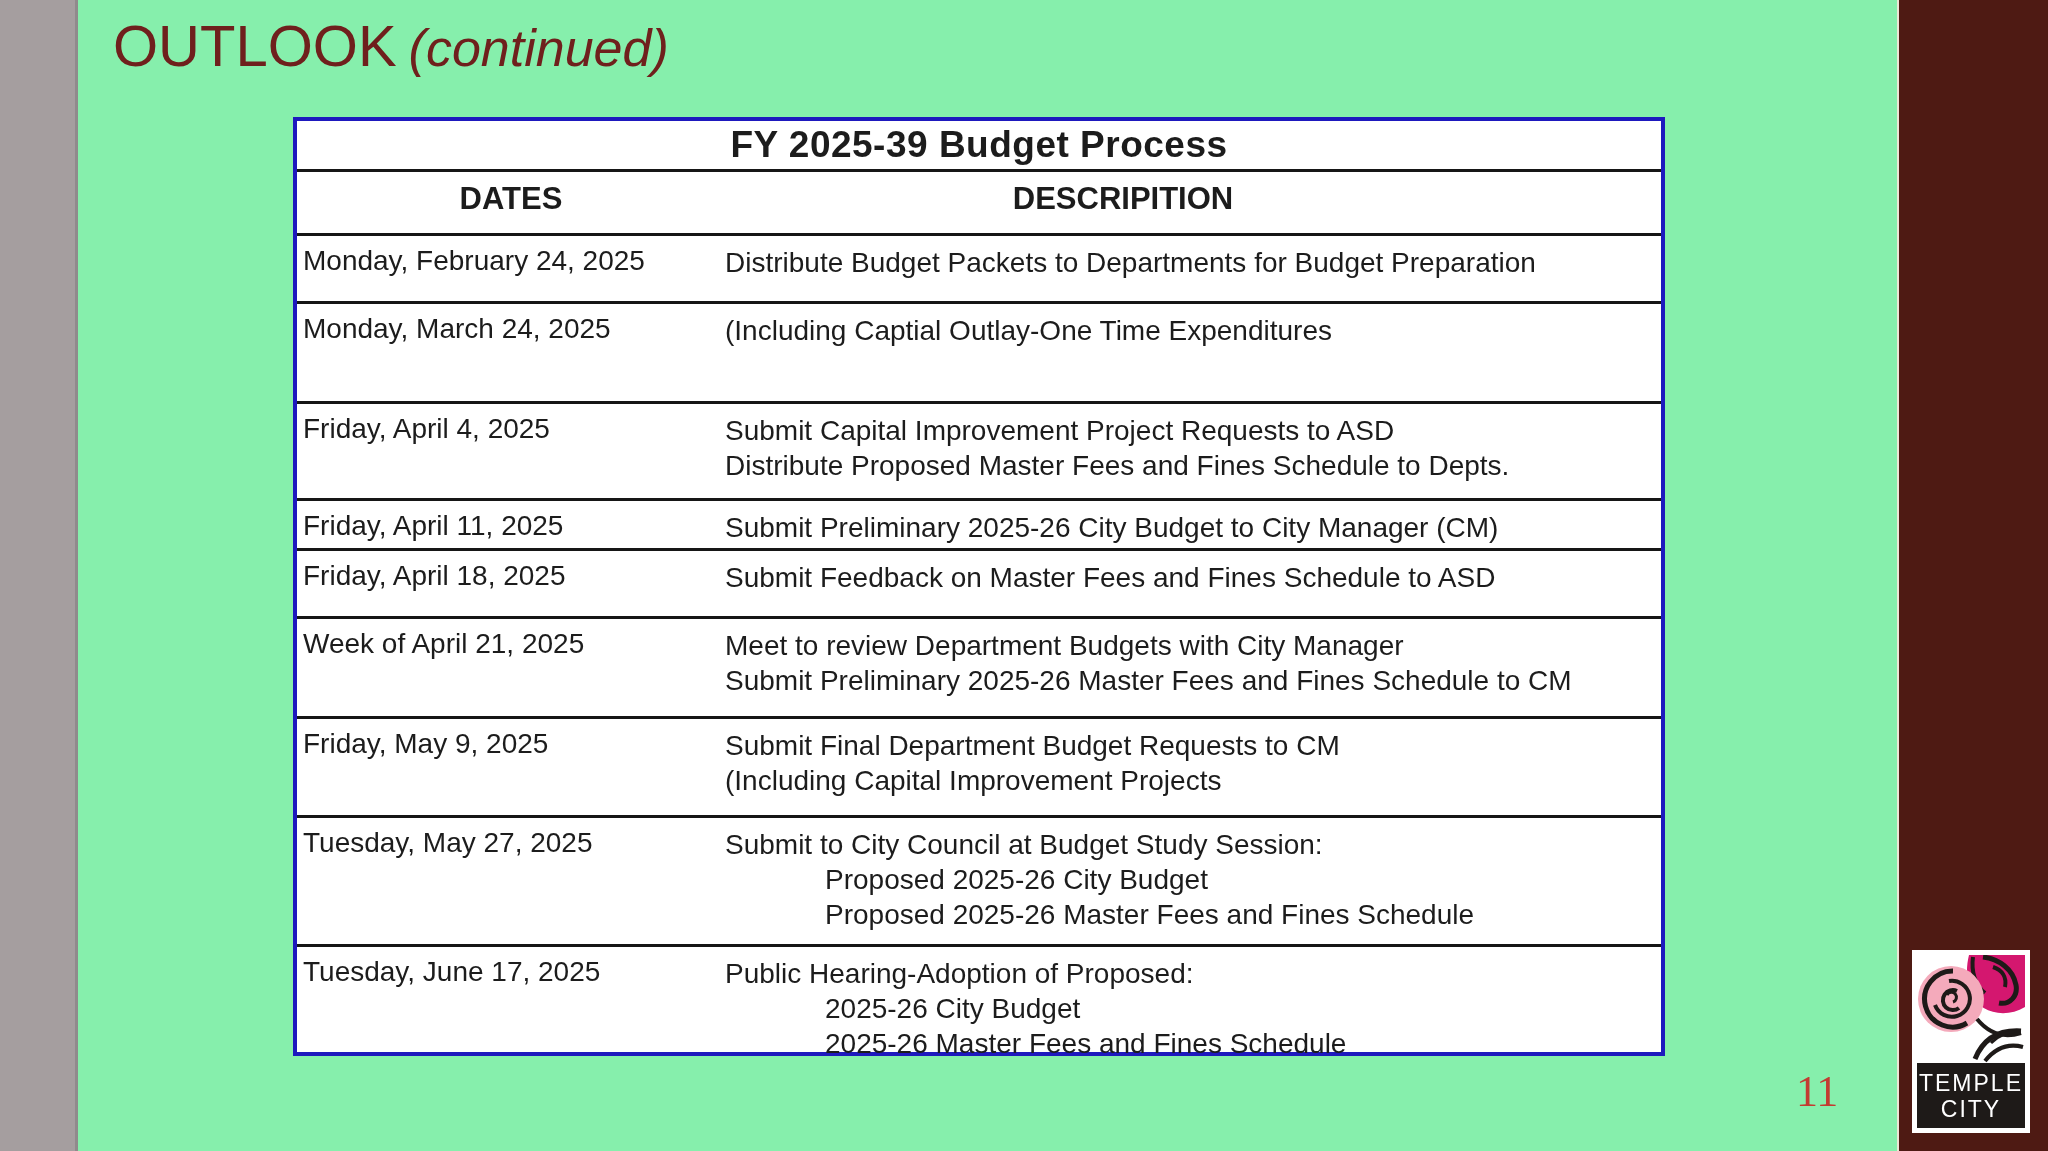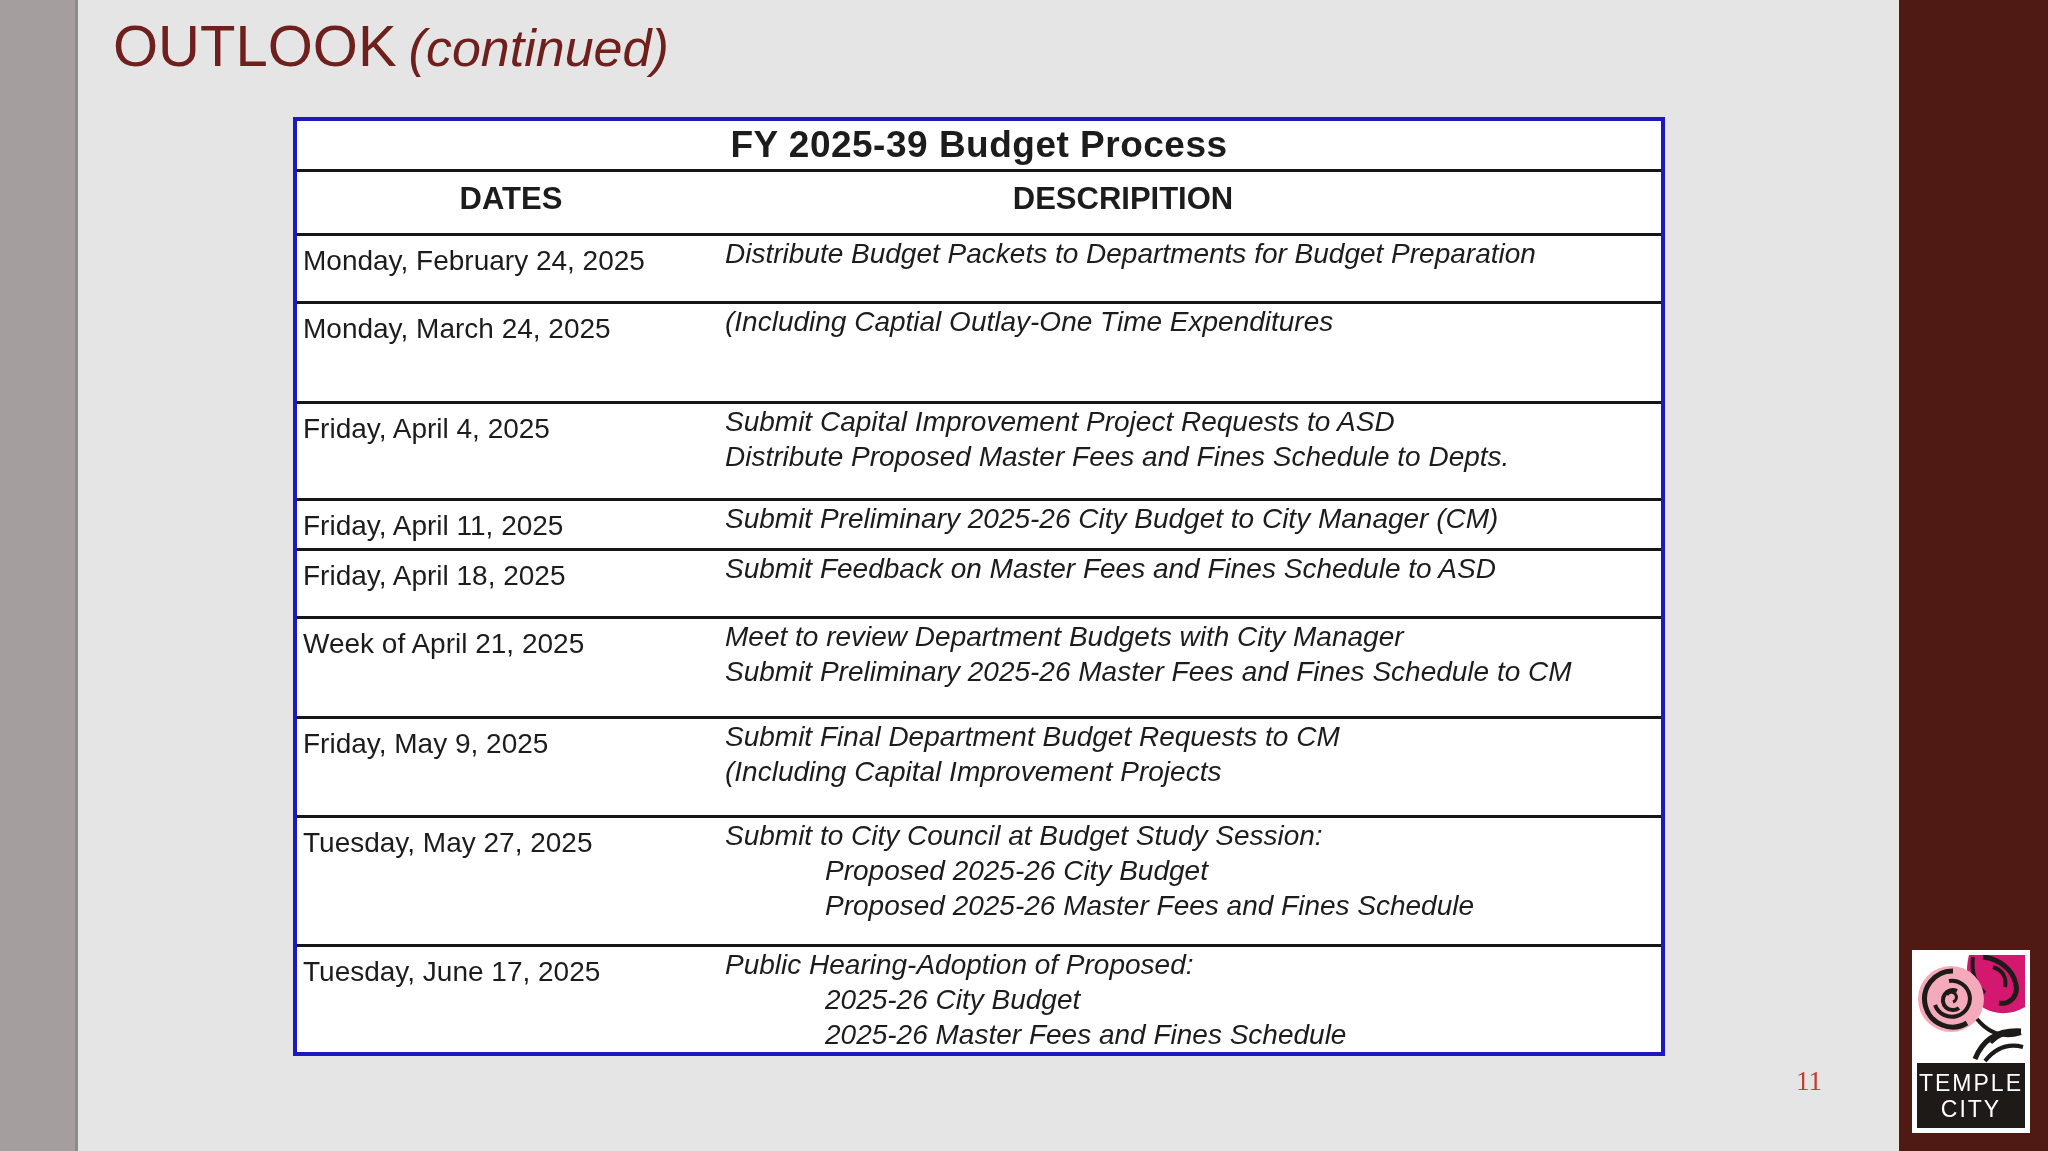--- a/index.html
+++ b/index.html
@@ -1,16 +1,16 @@
 <!DOCTYPE html>
 <html><head>
 <meta charset="utf-8">
 <style>
   html,body{margin:0;padding:0;background:#fff;}
-  .slide{position:relative;width:2048px;height:1151px;background:#e5e5e5;
+  .slide{position:relative;width:2048px;height:1151px;background:#86efac;
          font-family:"Liberation Sans", sans-serif;overflow:hidden;color:#1c1c1c;}
 
   .bar-left{position:absolute;left:0;top:0;width:75px;height:1151px;
             background:#a59e9f;border-right:3px solid #908a8c;}
   .bar-right{position:absolute;left:1897px;top:0;width:151px;height:1151px;
              background:#4e1a13;border-left:2px solid #ece6d6;}
 
   .slide-title{position:absolute;left:113px;top:12px;color:#6f201d;white-space:nowrap;}
   .slide-title .main{font-size:58px;font-weight:400;letter-spacing:0px;}
   .slide-title .suffix{font-size:52px;font-style:italic;margin-left:12px;}
@@ -23,28 +23,28 @@
              font-size:37px;font-weight:bold;letter-spacing:0.5px;}
   .tbl-head{height:64px;border-bottom:3px solid #161616;box-sizing:border-box;
             display:flex;font-size:31px;font-weight:bold;}
   .tbl-head .hcell{padding-top:9px;text-align:center;}
   .tbl-head .h-dates{width:428px;}
   .tbl-head .h-desc{flex:1;padding-right:140px;}
 
   .trow{display:flex;border-bottom:3px solid #161616;box-sizing:border-box;
         font-size:28px;}
   .trow .date{width:428px;padding:9px 0 0 6px;box-sizing:border-box;}
-  .trow .desc{flex:1;font-style:italic;}
+  .trow .desc{flex:1;padding-top:9px;}
   .dline{line-height:35px;}
   .dline.indent{margin-left:100px;}
   .r1{height:68px}.r2{height:100px}.r3{height:97px}.r4{height:50px}.r5{height:68px}
   .r6{height:100px}.r7{height:99px}.r8{height:129px}.r9{height:88px;border-bottom:none}
 
   .page-num{position:absolute;left:1796px;top:1066px;
-            font-family:"Liberation Serif", serif;font-size:27px;color:#c33b31;text-align:right;}
+            font-family:"Liberation Serif", serif;font-size:44px;color:#c33b31;text-align:right;}
 
   .logo{position:absolute;left:1912px;top:950px;width:118px;height:183px;
         background:#ffffff;box-sizing:border-box;padding:5px;
         display:flex;flex-direction:column;}
   .logo-art{height:108px;background:#fff;overflow:hidden;}
   .logo-art svg{display:block;}
   .logo-text{flex:1;background:#1e1a18;color:#fff;display:flex;flex-direction:column;
              align-items:center;justify-content:center;font-weight:normal;
              font-size:23px;line-height:26px;letter-spacing:2px;}
 </style>

